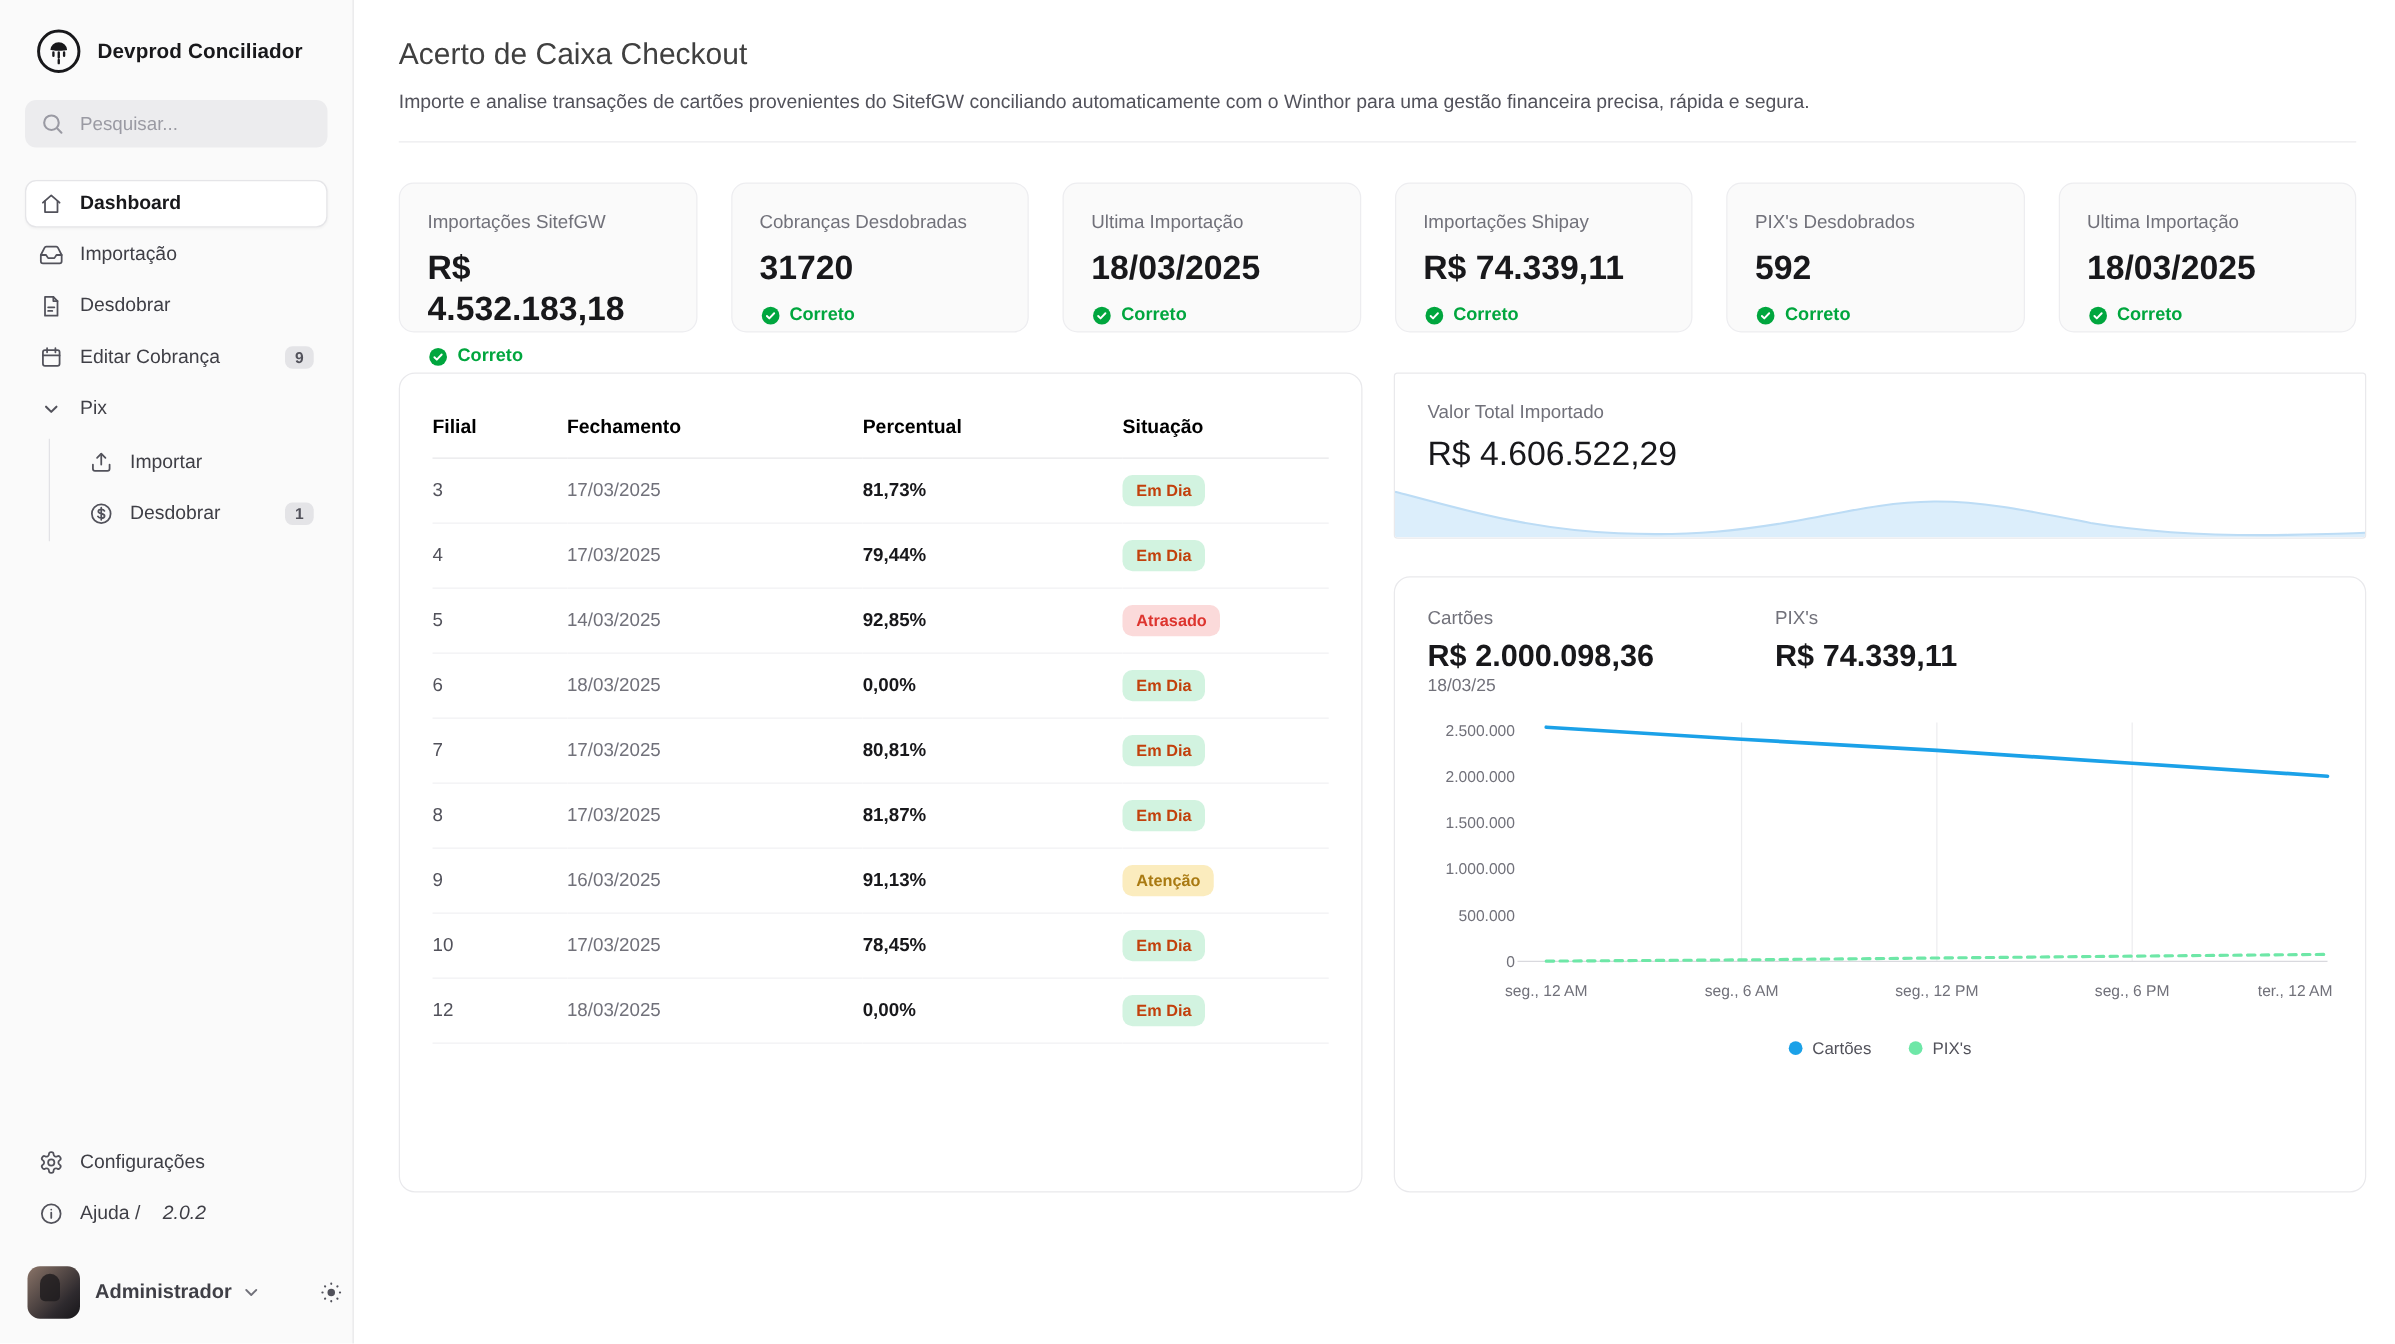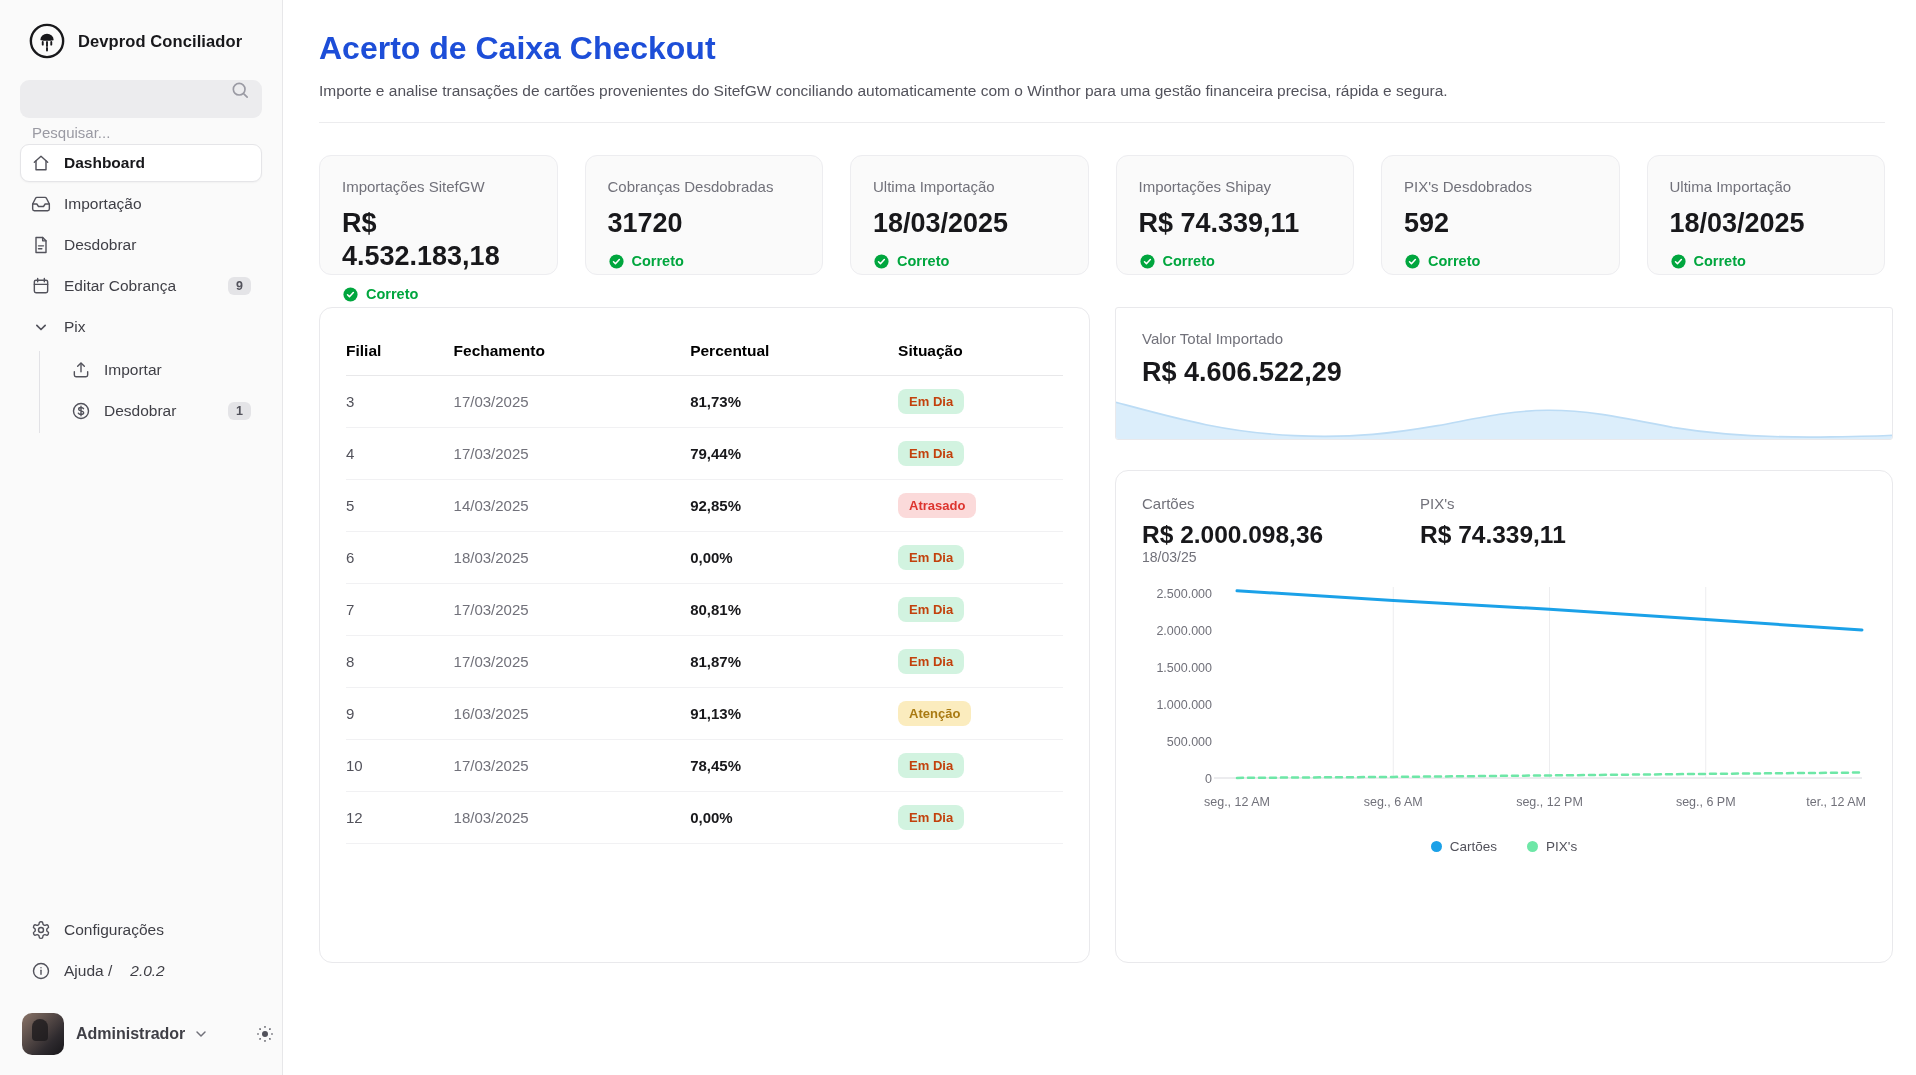--- a/index.html
+++ b/index.html
@@ -5,21 +5,21 @@
   * { margin:0; padding:0; box-sizing:border-box; }
   html,body { background:#fff; }
   body { font-family:"Liberation Sans","DejaVu Sans",sans-serif; color:#18181b; }
   .app { width:1916px; height:1075px; display:flex; overflow:hidden; background:#fff; }
 
   
   .sidebar { width:283px; min-width:283px; height:100%; background:#fafafa; border-right:1px solid #e7e7e9; display:flex; flex-direction:column; padding:22px 20px 18px 20px; }
   .brand { display:flex; align-items:center; gap:12px; padding-left:8px; }
   .brand .logo { width:38px; height:38px; display:flex; align-items:center; justify-content:center; }
   .brand-name { font-size:16.5px; font-weight:700; color:#18181b; letter-spacing:.1px; }
-  .search { margin-top:20px; height:38px; background:#ececee; border-radius:9px; display:flex; align-items:flex-end; gap:24px; padding:0 12px;flex-direction:column; }
+  .search { margin-top:20px; height:38px; background:#ececee; border-radius:9px; display:flex; align-items:center; gap:12px; padding:0 12px; }
   .search input { border:none; outline:none; background:transparent; font-size:15px; color:#3f3f46; width:100%; font-family:inherit; }
   .search input::placeholder { color:#9a9aa3; }
   .nav { margin-top:26px; display:flex; flex-direction:column; }
   .nav-item { display:flex; align-items:center; gap:13px; padding:8px 10px; border-radius:9px; font-size:15.5px; color:#3f3f46; margin-bottom:3px; cursor:pointer; border:1px solid transparent; }
   .nav-item.active { background:#fff; border:1px solid #e5e5e8; box-shadow:0 1px 2px rgba(0,0,0,.04); color:#18181b; font-weight:700; }
   .nav-label { flex:0 1 auto; }
   .badge { margin-left:auto; background:#e4e4e7; color:#52525b; font-size:12.5px; font-weight:600; border-radius:6px; padding:2px 8px; }
   .sub-list { margin:2px 0 4px 19px; border-left:1px solid #e2e2e6; display:flex; flex-direction:column; }
   .sub-list .nav-item { padding-left:30px; }
   .icon { display:inline-flex; width:20px; height:20px; align-items:center; justify-content:center; flex:none; }
@@ -29,21 +29,21 @@
   .version { font-style:italic; margin-left:5px; }
   .user-row { display:flex; align-items:center; gap:12px; padding:6px 2px 2px 2px; }
   .avatar { width:42px; height:42px; border-radius:10px; background:linear-gradient(135deg,#8a7468 0%,#5c4f4b 35%,#2e2a2e 70%,#171619 100%); position:relative; overflow:hidden; flex:none; }
   .avatar::after { content:""; position:absolute; left:10px; top:6px; width:16px; height:22px; border-radius:8px 8px 4px 4px; background:#1d1a1d; opacity:.8; }
   .user-name { font-size:16px; font-weight:700; color:#3f3f46; }
   .user-sep { width:1px; height:26px; background:#e2e2e6; margin:0 10px 0 12px; }
   .theme-btn { width:30px; height:30px; display:flex; align-items:center; justify-content:center; cursor:pointer; }
 
   
   .main { flex:1; padding:30px 31px 0 36px; overflow:hidden; }
-  .page-title { font-size:32px; font-weight:700; color:#1d4ed8; }
+  .page-title { font-size:24px; font-weight:400; color:#404040; }
   .page-subtitle { margin-top:15px; font-size:15.5px; color:#52525b; }
   .head-divider { border:none; border-top:1px solid #ececee; margin-top:22px; }
 
   .stats { display:flex; gap:27px; margin-top:32px; }
   .stat-card { flex:1; height:120px; background:#fafafa; border:1px solid #ededf0; border-radius:12px; padding:22px 22px; }
   .stat-label { font-size:15px; color:#71717a; }
   .stat-value { font-size:27px; line-height:1.22; font-weight:700; color:#18181b; margin-top:12px; max-width:186px; }
   .stat-status { display:flex; align-items:center; gap:7px; margin-top:13px; font-size:14.5px; font-weight:700; color:#00a63e; }
 
   .lower { display:flex; gap:25px; margin-top:32px; align-items:flex-start; }
@@ -56,21 +56,21 @@
   td.fech { color:#71717a; }
   td.perc { font-weight:700; color:#18181b; }
   .pill { display:inline-block; padding:5px 11px; border-radius:8px; font-size:13px; font-weight:700; }
   .pill.ok { background:#d2f3e0; color:#c2410c; }
   .pill.late { background:#fbdada; color:#dd342e; }
   .pill.warn { background:#fbecbe; color:#a97a12; }
 
   .right-col { flex:1; display:flex; flex-direction:column; gap:30px; }
   .total-card { position:relative; height:133px; background:#fff; border:1px solid #e9e9ec; border-radius:3px; padding:22px 26px 0 26px; overflow:hidden; }
   .total-label { font-size:15px; color:#71717a; }
-  .total-value { font-size:27px; font-weight:700; color:#18181b; margin-top:10px; }
+  .total-value { font-size:27px; font-weight:400; color:#18181b; margin-top:10px; }
   .wave { position:absolute; left:0; right:0; bottom:0; width:100%; height:50px; display:block; }
 
   .chart-card { height:493px; background:#fff; border:1px solid #e9e9ec; border-radius:13px; padding:24px 26px; }
   .chart-head { display:flex; }
   .chart-head .hblock { width:278px; }
   .hblock .hlabel { font-size:15px; color:#71717a; }
   .hblock .hvalue { font-size:24.5px; font-weight:700; color:#18181b; margin-top:9px; }
   .chart-date { font-size:14px; color:#71717a; }
   .chart-wrap { margin-top:14px; }
   .legend { display:flex; justify-content:center; gap:30px; margin-top:14px; }

